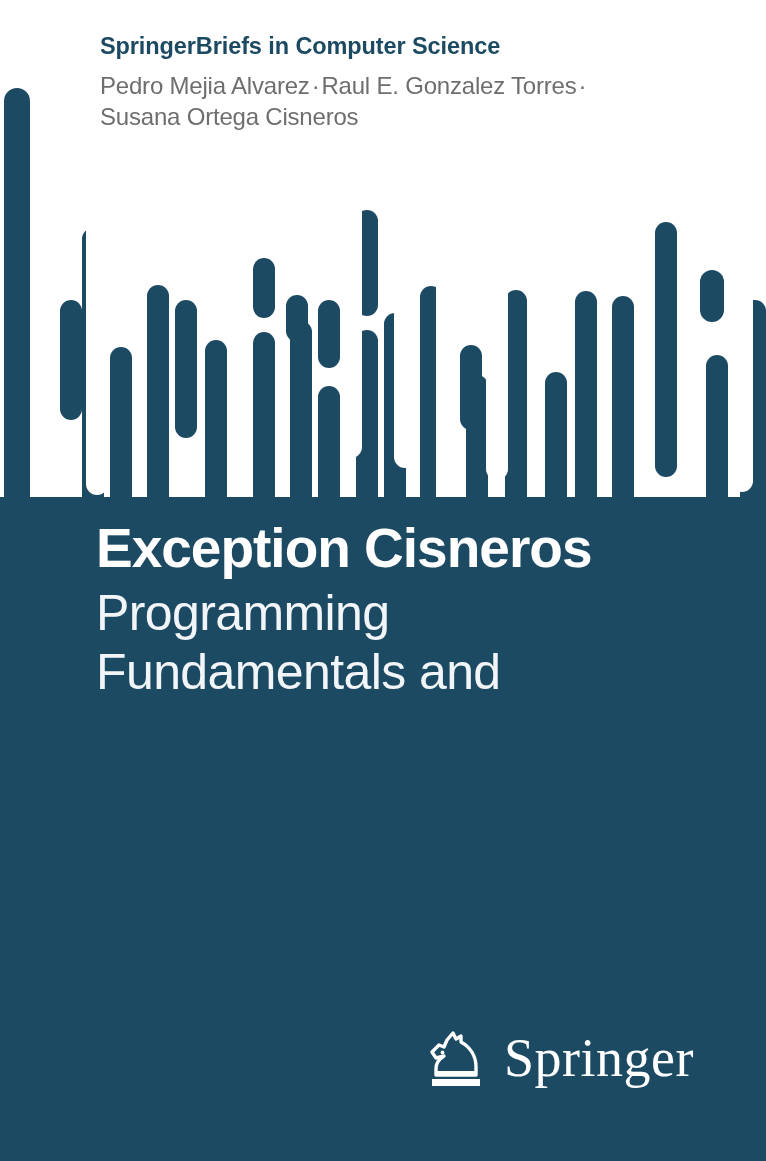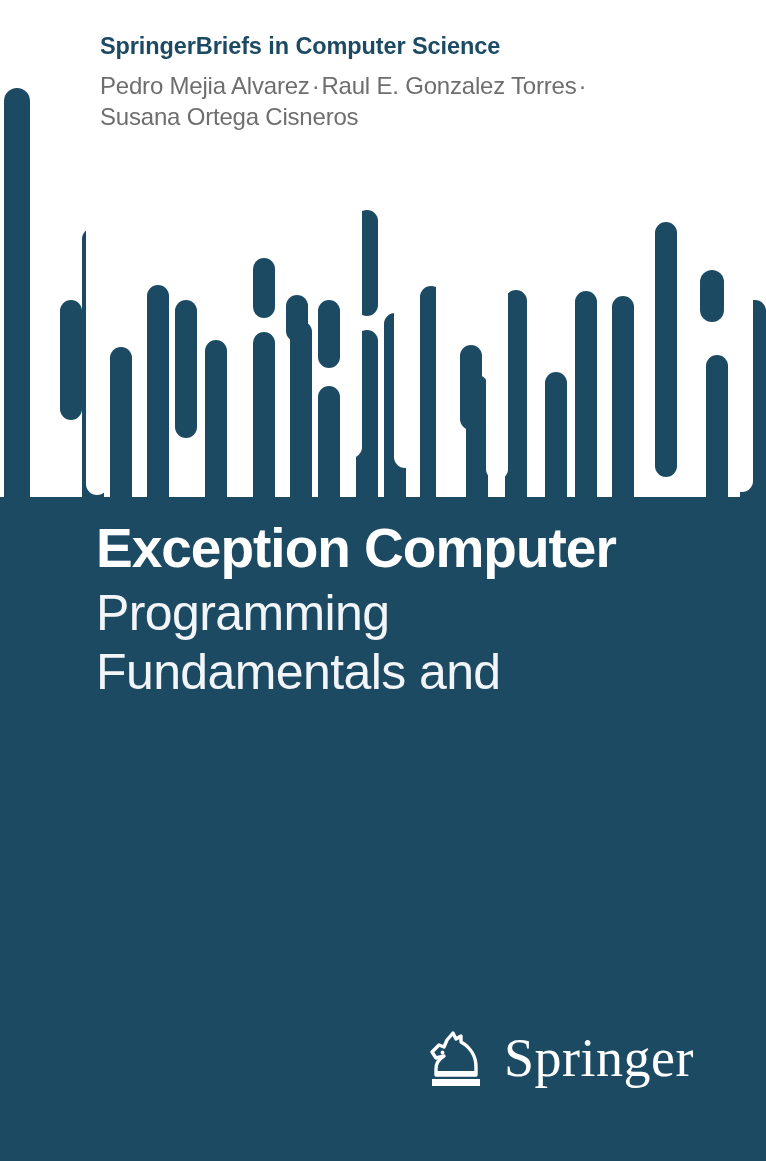--- a/index.html
+++ b/index.html
@@ -171,21 +171,21 @@
   <div class="field"></div>
 
   <div class="header">
     <div class="series-title">SpringerBriefs in Computer Science</div>
     <div class="authors">
       <span>Pedro Mejia Alvarez</span><span class="sep">·</span><span>Raul E. Gonzalez Torres</span><span class="sep">·</span><br><span>Susana Ortega Cisneros</span>
     </div>
   </div>
 
   <div class="titleblock">
-    <h1 class="book-title">Exception Computer</h1>
+    <h1 class="book-title">Exception Cisneros</h1>
     <h2 class="book-subtitle">
       <span class="line">Programming</span>
       <span class="line">Fundamentals and</span>
     </h2>
   </div>
 
   <div class="logo">
     <svg class="logo-mark" width="64" height="72" viewBox="0 0 64 72" xmlns="http://www.w3.org/2000/svg" aria-hidden="true">
       <g fill="none" stroke="#ffffff" stroke-width="3.4" stroke-linejoin="round" stroke-linecap="round">
         <path d="M30 6 L33 12 L38 9 L38 15 C47 20 53 29 53 40 L53 48 L13 48 L13 42

